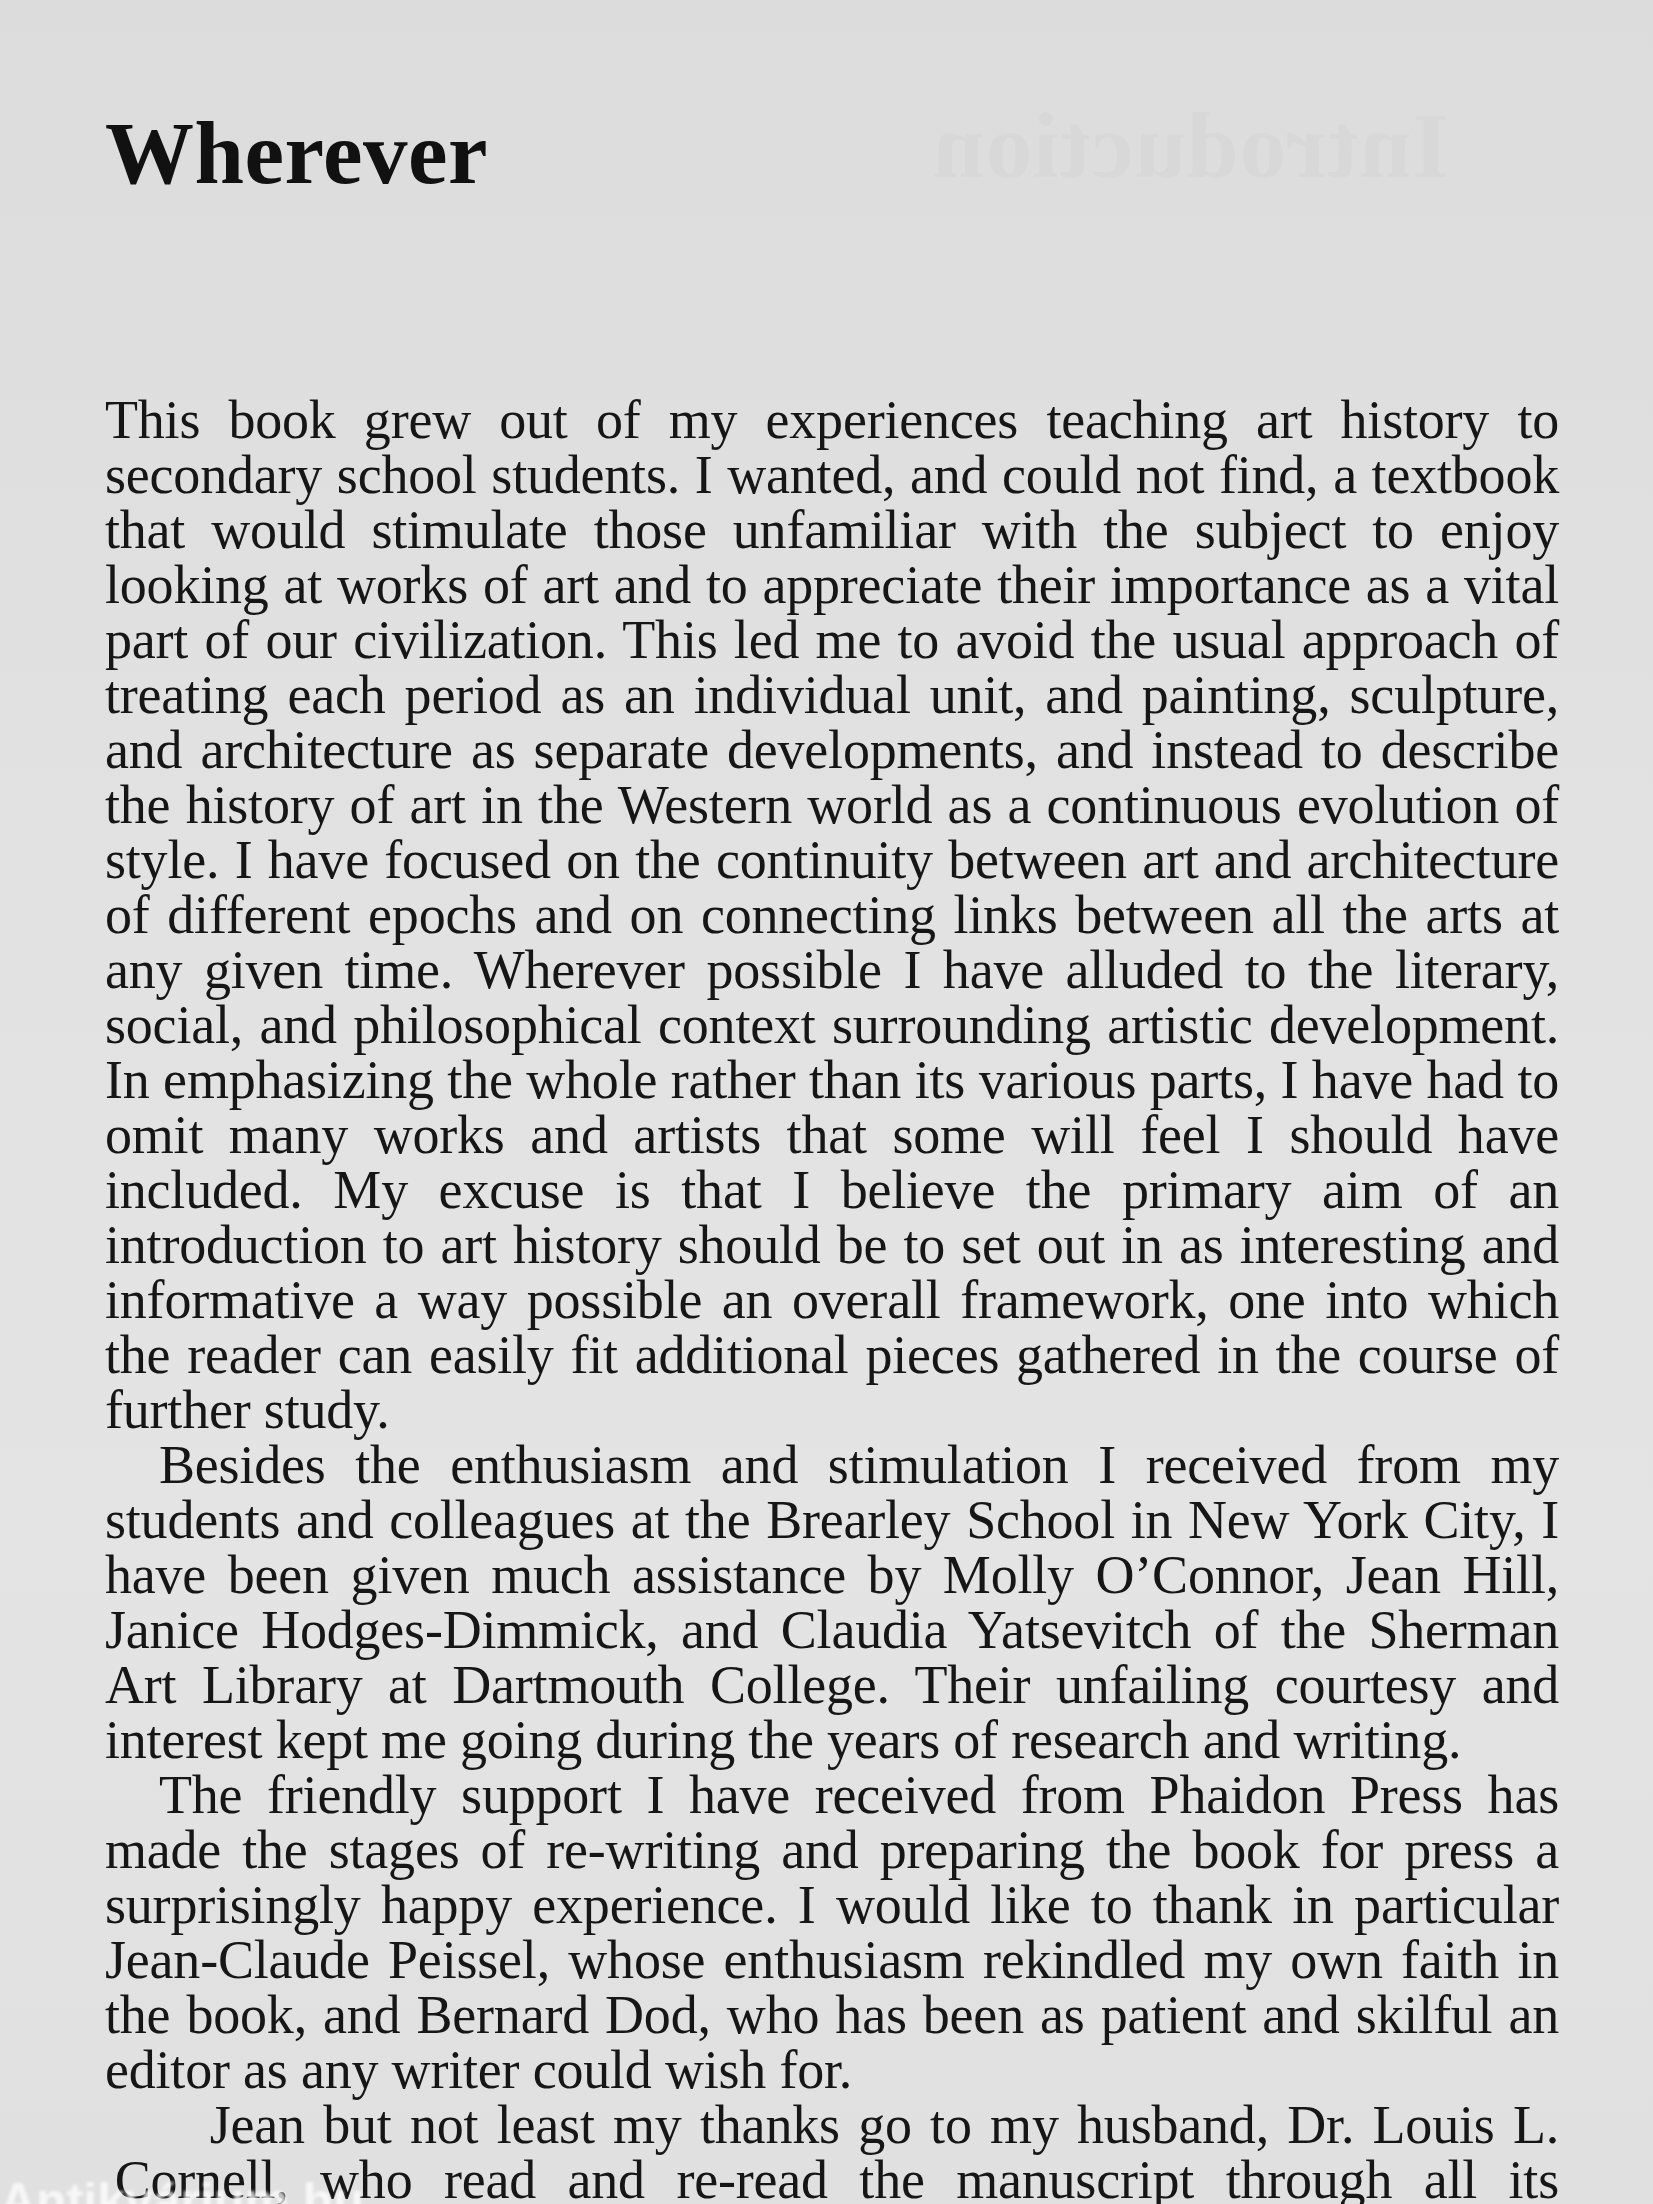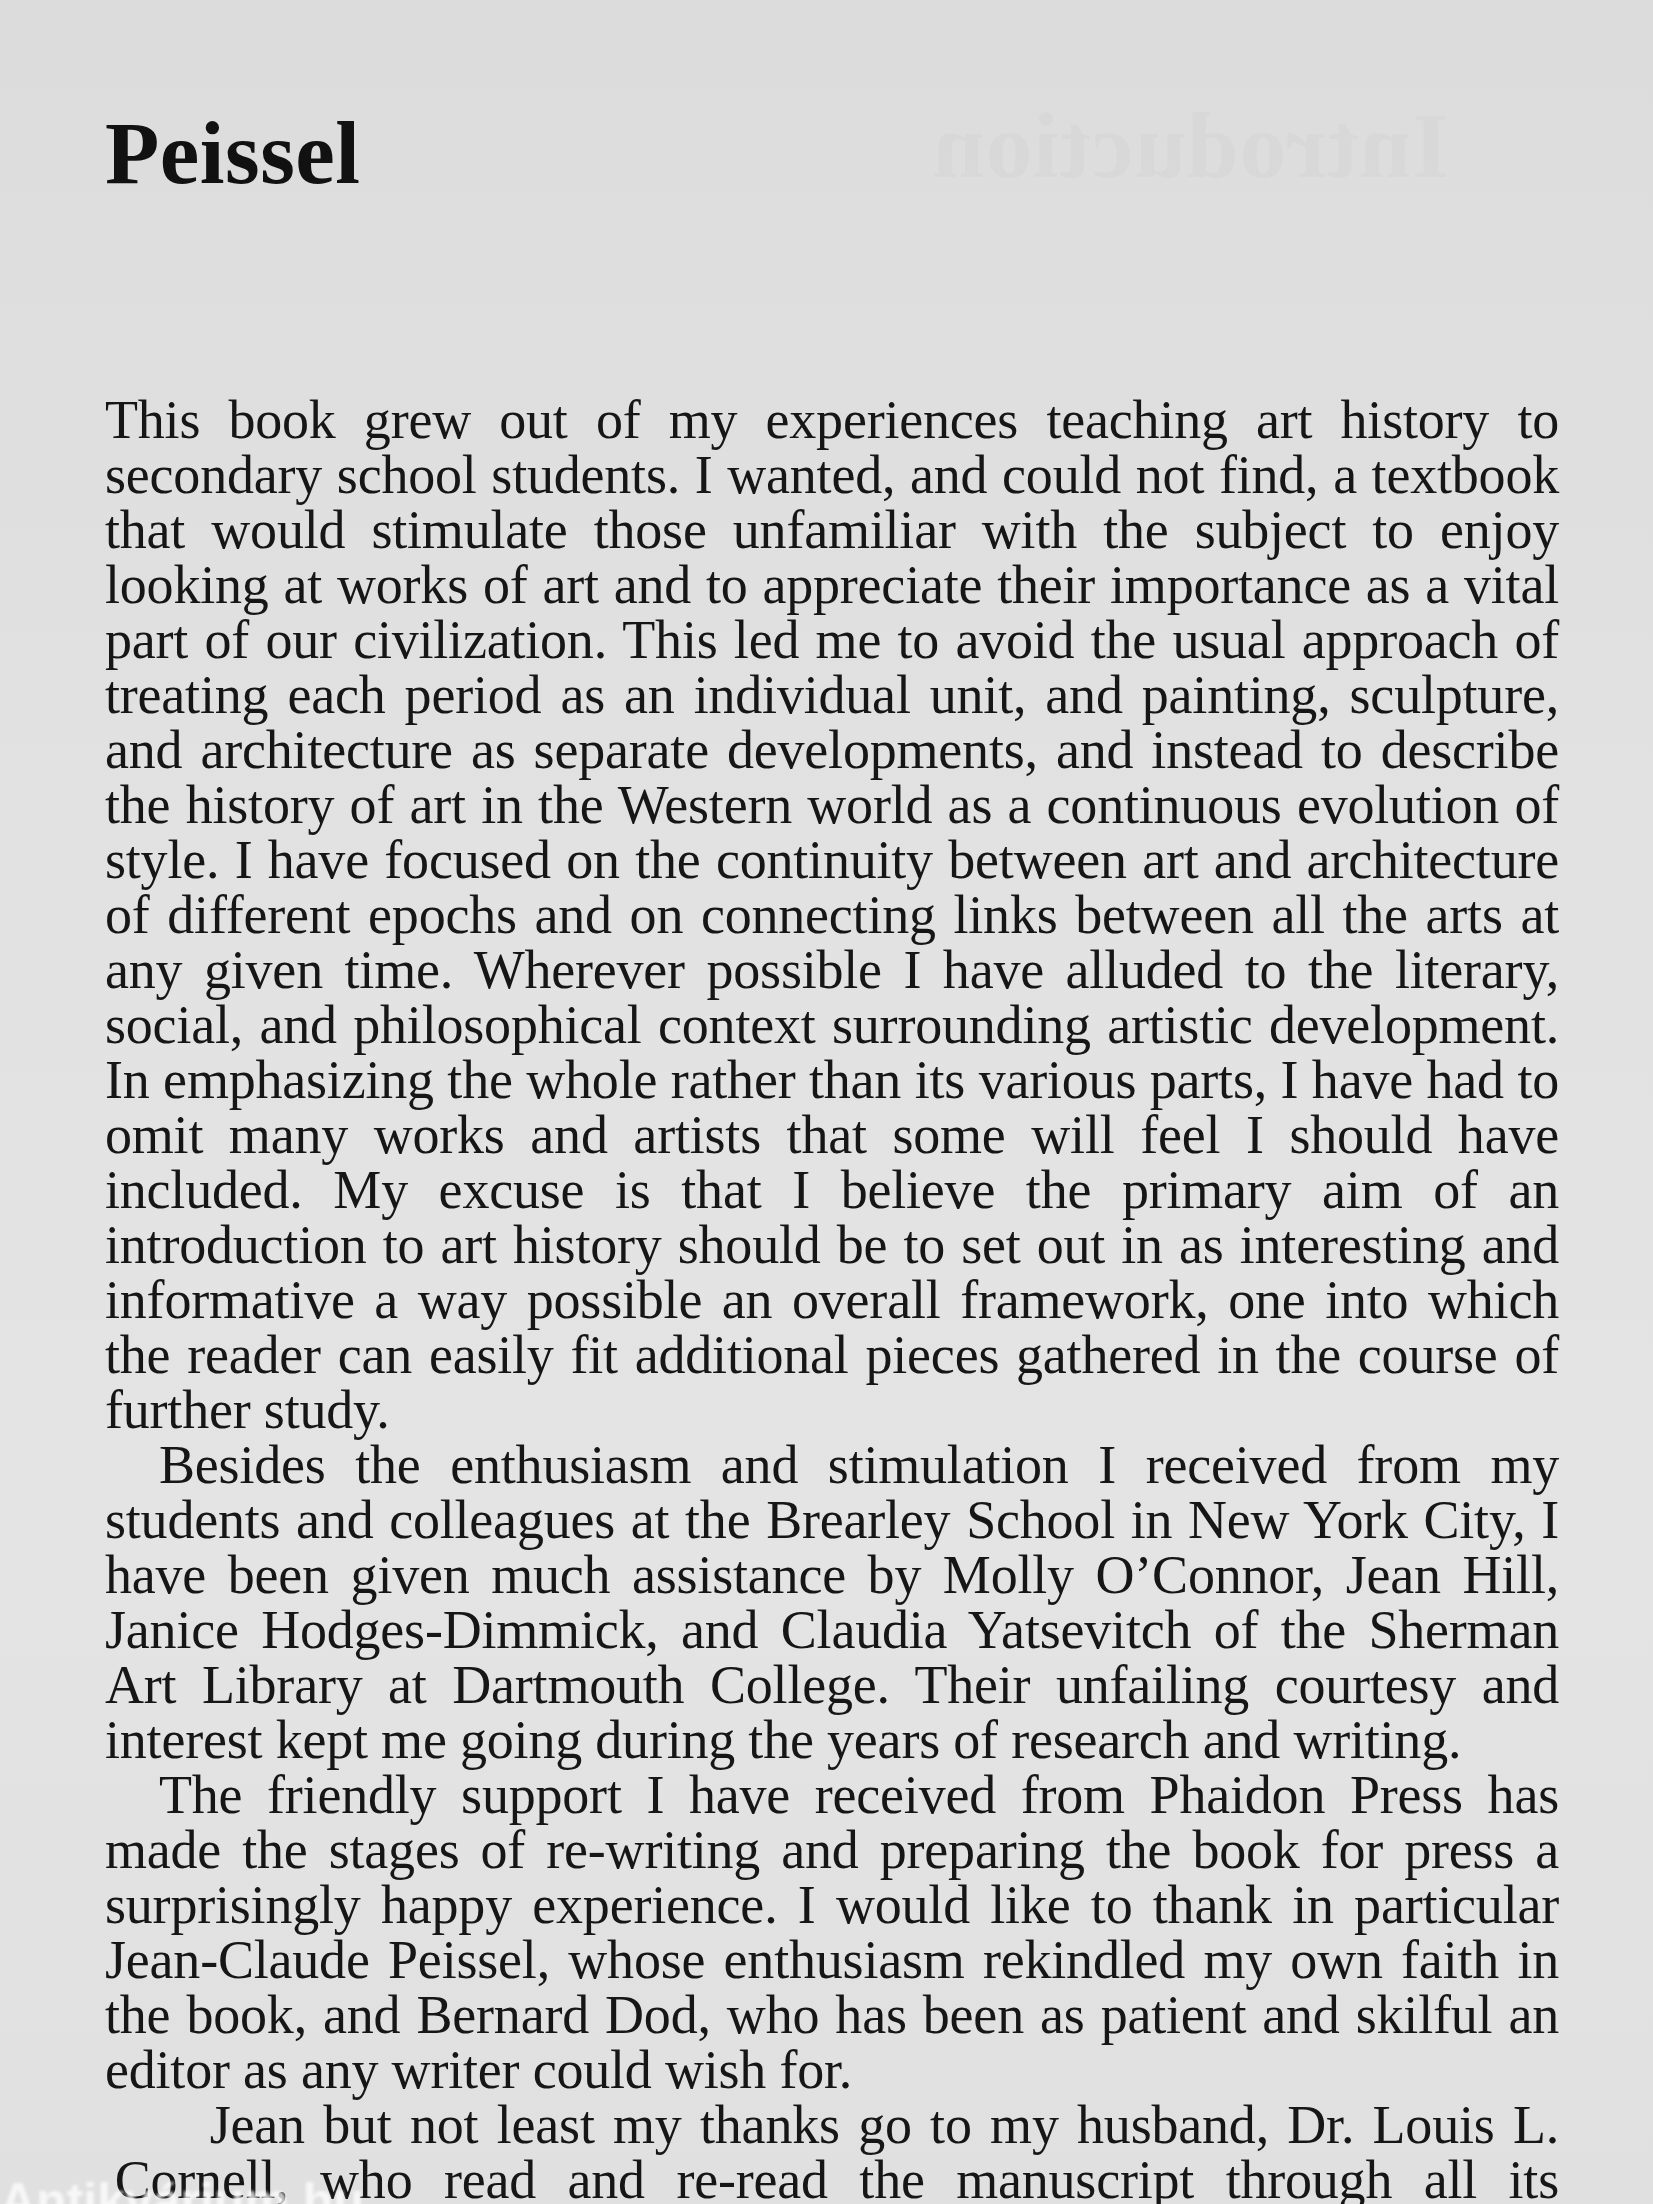--- a/index.html
+++ b/index.html
@@ -74,21 +74,21 @@
       filter: blur(1.5px);
       white-space: nowrap;
     }
   </style>
 </head>
 <body>
 
 <div class="page">
   <div class="bleed">Introduction</div>
 
-  <h1 class="title">Peissel</h1>
+  <h1 class="title">Wherever</h1>
 
   <div class="body">
     <p>This book grew out of my experiences teaching art history to secondary school students. I wanted, and could not find, a textbook that would stimulate those unfamiliar with the subject to enjoy looking at works of art and to appreciate their importance as a vital part of our civilization. This led me to avoid the usual approach of treating each period as an individual unit, and painting, sculpture, and architecture as separate developments, and instead to describe the history of art in the Western world as a continuous evolution of style. I have focused on the continuity between art and architecture of different epochs and on connecting links between all the arts at any given time. Wherever possible I have alluded to the literary, social, and philosophical context surrounding artistic develop­ment. In emphasizing the whole rather than its various parts, I have had to omit many works and artists that some will feel I should have included. My excuse is that I believe the primary aim of an introduction to art history should be to set out in as interesting and informative a way possible an overall framework, one into which the reader can easily fit additional pieces gathered in the course of further study.</p>
     <p class="indent">Besides the enthusiasm and stimulation I received from my students and colleagues at the Brearley School in New York City, I have been given much assistance by Molly O’Connor, Jean Hill, Janice Hodges-Dimmick, and Claudia Yatsevitch of the Sherman Art Library at Dartmouth College. Their unfailing courtesy and interest kept me going during the years of research and writing.</p>
     <p class="indent">The friendly support I have received from Phaidon Press has made the stages of re-writing and preparing the book for press a surprisingly happy experience. I would like to thank in particular Jean-Claude Peissel, whose enthusiasm rekindled my own faith in the book, and Bernard Dod, who has been as patient and skilful an editor as any writer could wish for.</p>
     <p class="indent-deep">Jean but not least my thanks go to my husband, Dr. Louis L. Cornell, who read and re-read the manuscript through all its permutations and whose knowledge and advice were of enormous benefit to me.</p>
   </div>
 
   <div class="watermark">Antikvárium.hu</div>
 </div>

